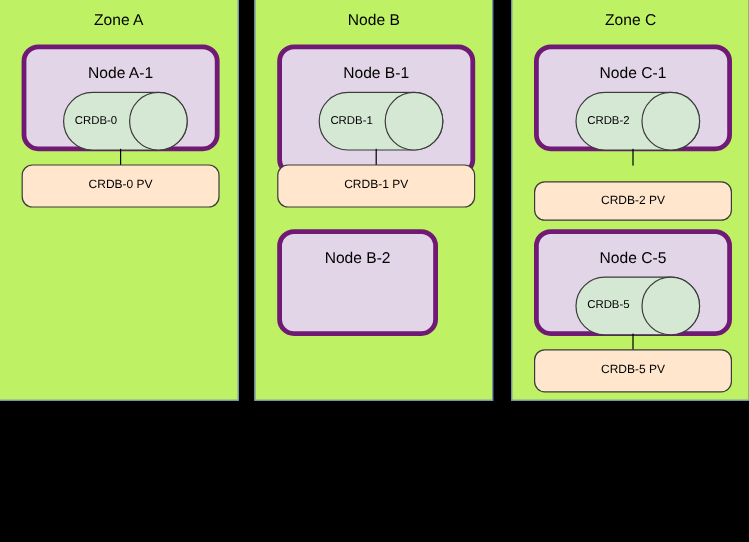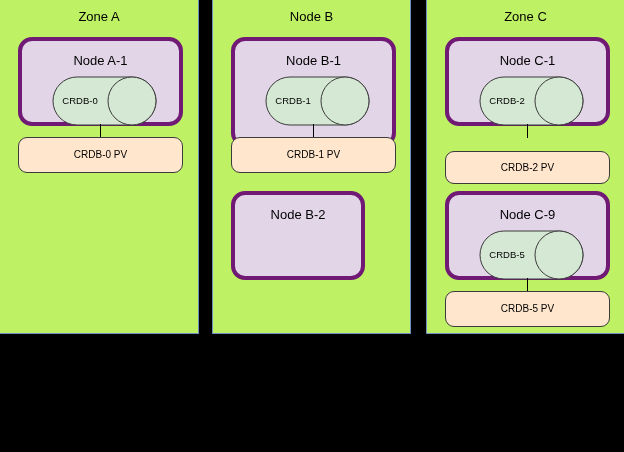--- a/index.html
+++ b/index.html
@@ -154,21 +154,21 @@
       </div>
     </div>
 
     <div class="connector" style="left:100px; top:124px; height:14px;"></div>
 
     <div class="pv" style="left:18px; top:137px; width:165px; height:33px;margin-top:14px;">
       <span class="pv-label">CRDB-2 PV</span>
     </div>
 
     <div class="node" style="left:18px; top:191px; width:165px; height:89px;">
-      <div class="node-title">Node C-9</div>
+      <div class="node-title">Node C-5</div>
 
       <div class="cylinder" style="left:30px; top:35px; width:105px; height:50px;">
         <svg width="105" height="50" viewBox="0 0 105 50">
           <path d="M25,1 H80 A24,24 0 0,1 80,49 H25 A24,24 0 0,1 25,1 Z" fill="#d5e8d4" stroke="#3b3b3b" stroke-width="1"></path>
           <ellipse cx="80" cy="25" rx="24" ry="24" fill="#d5e8d4" stroke="#3b3b3b" stroke-width="1"></ellipse>
         </svg>
         <div class="cyl-label" style="width:56px;">CRDB-5</div>
       </div>
     </div>
 

